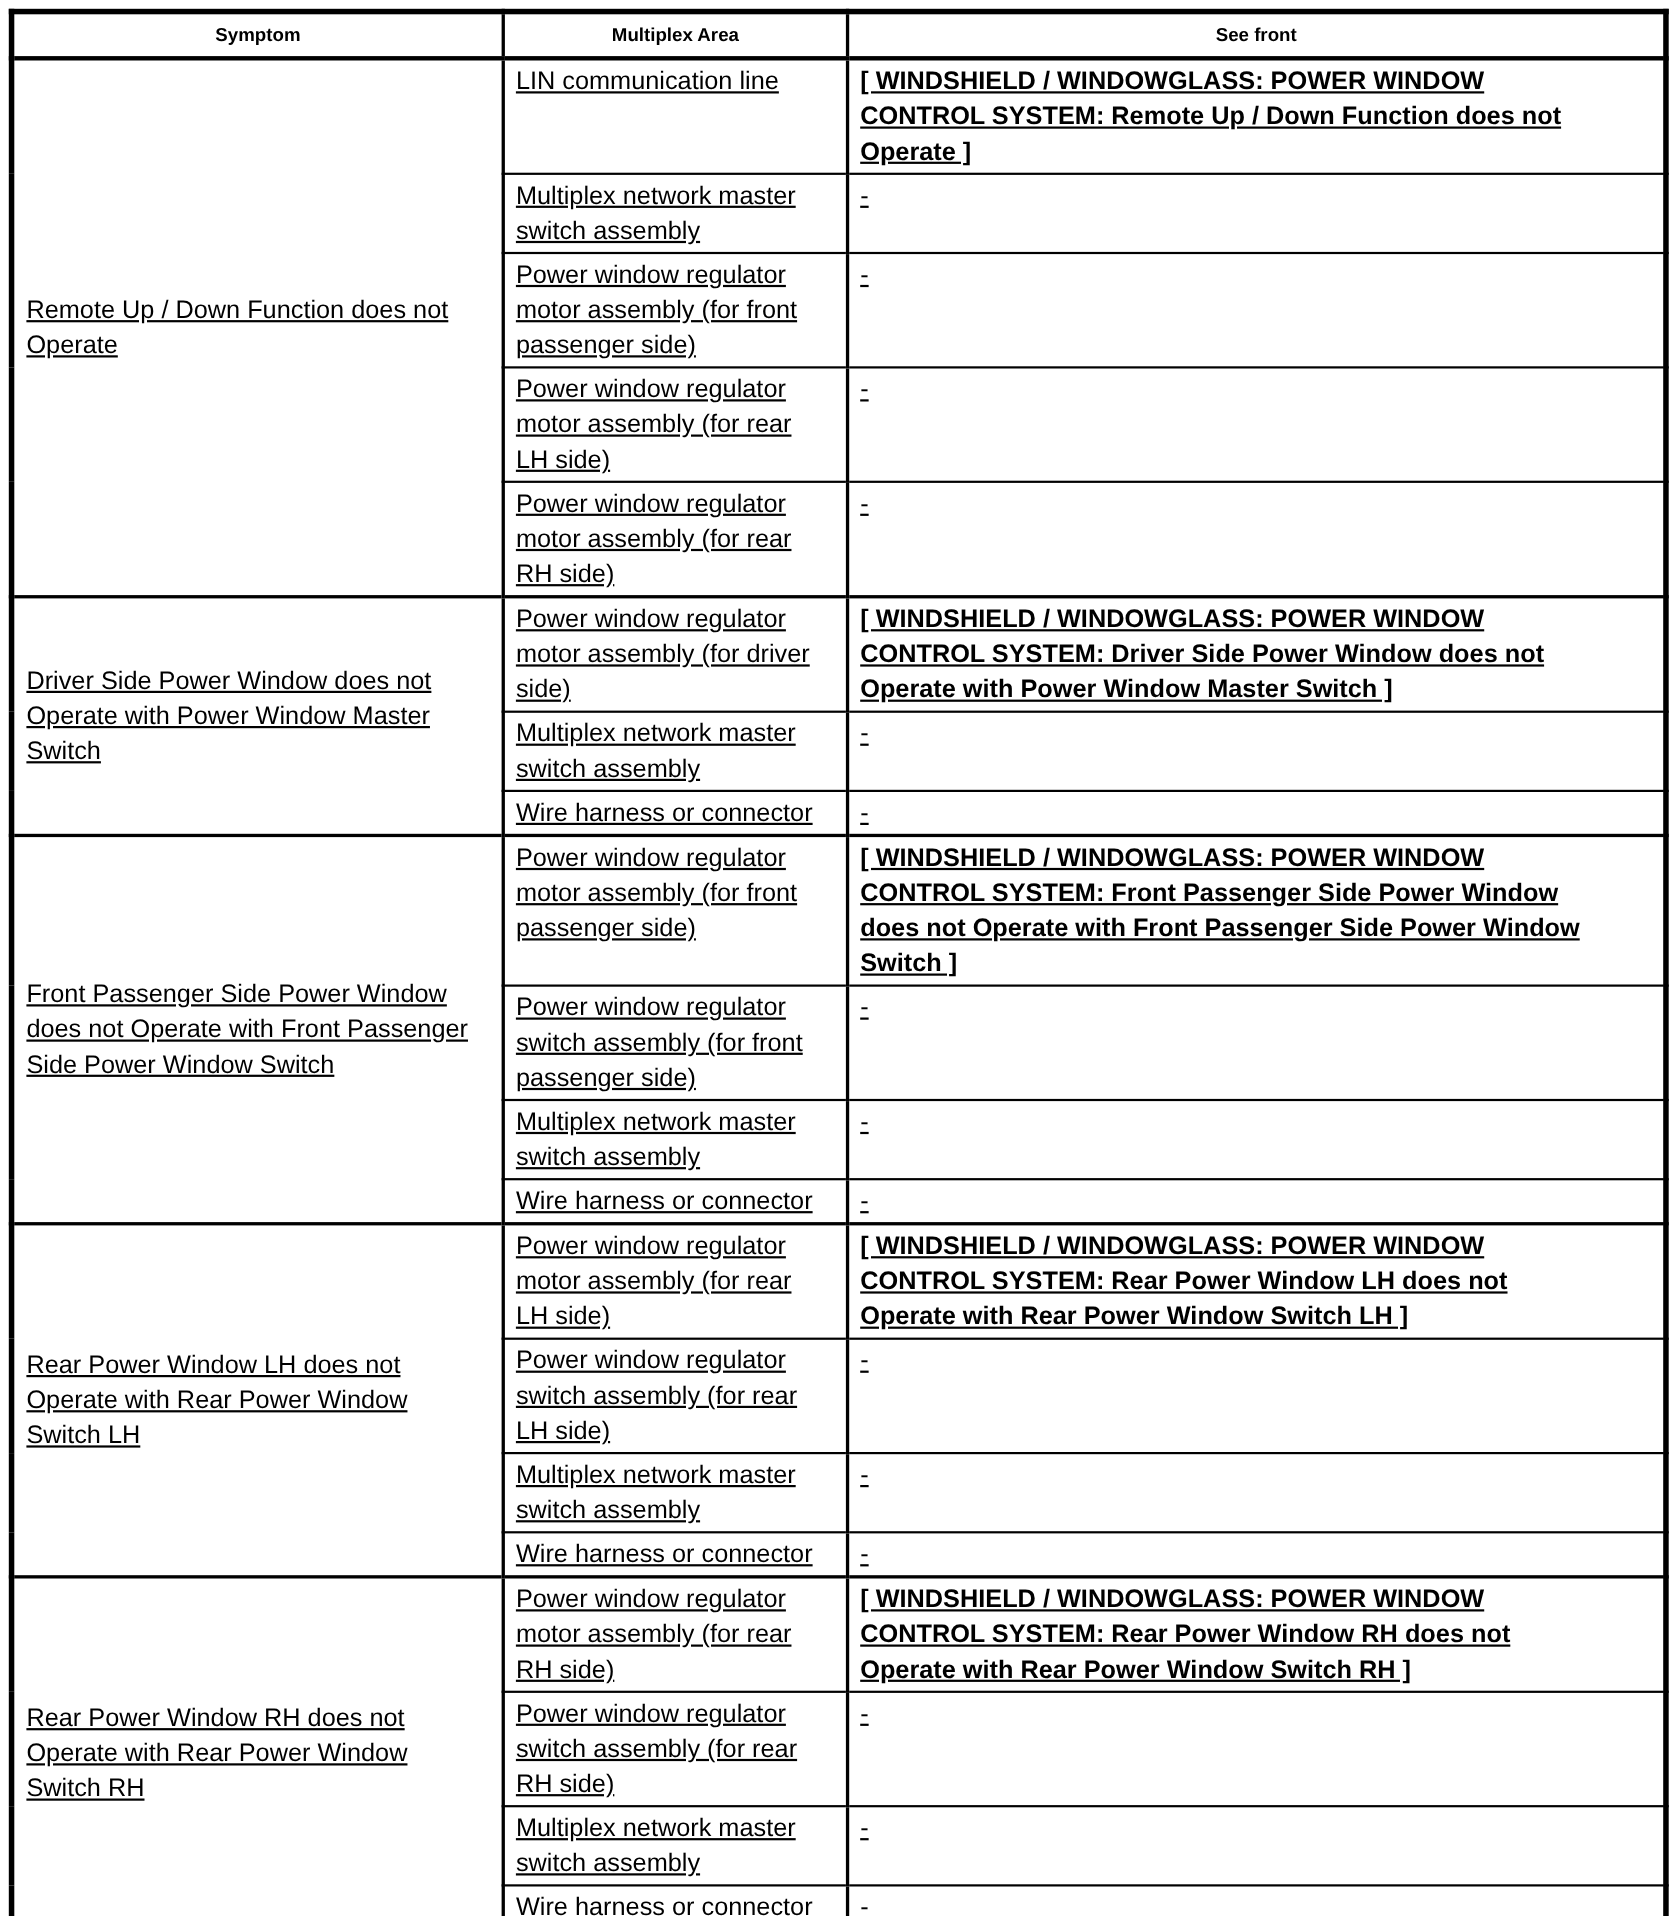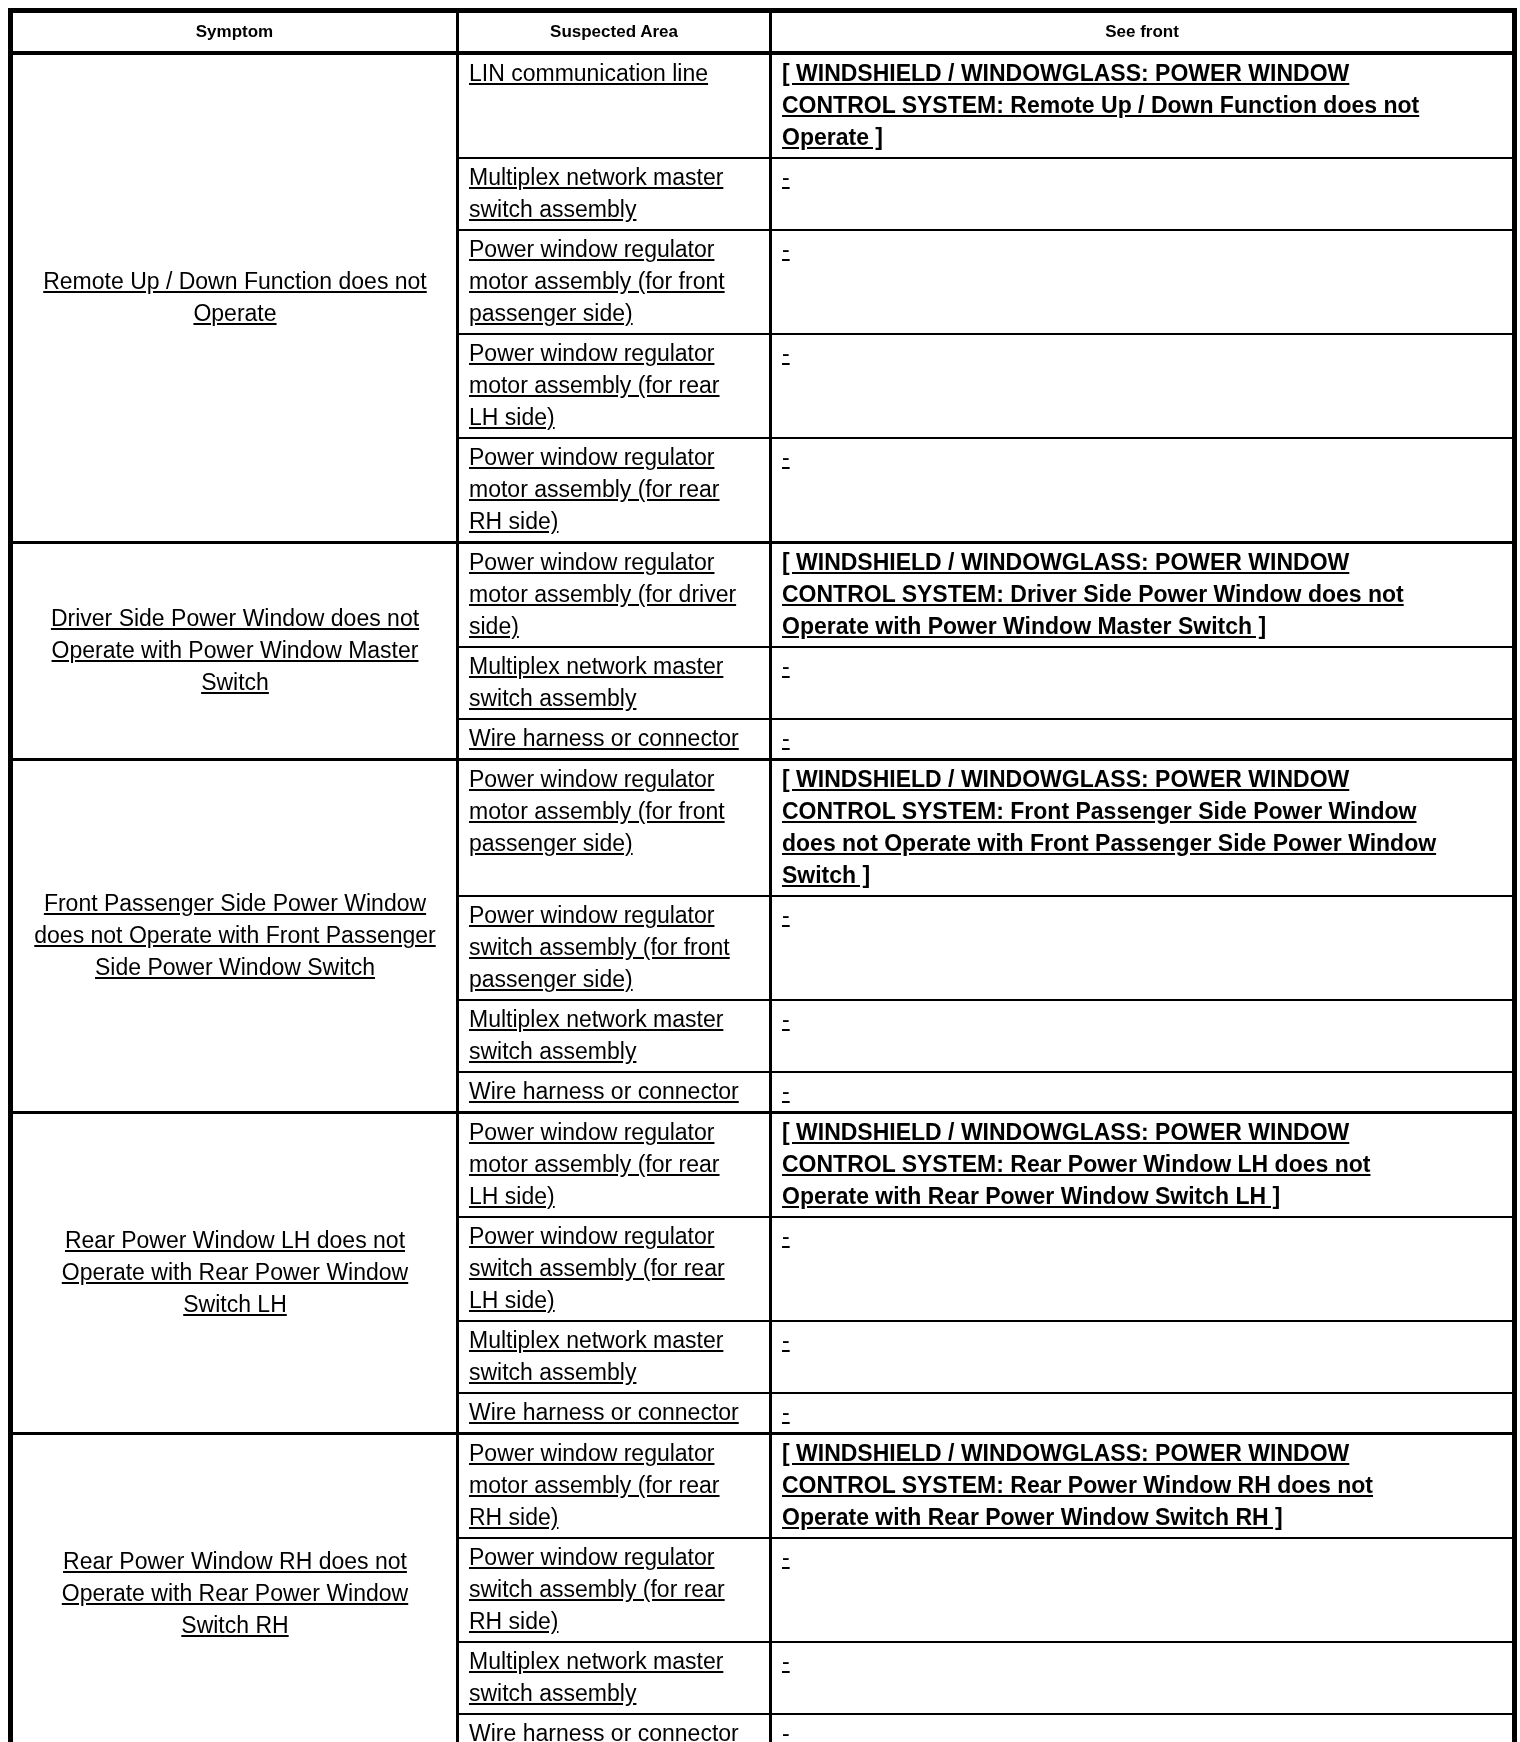--- a/index.html
+++ b/index.html
@@ -34,21 +34,20 @@
     vertical-align: top;
     padding: 2px 10px 4px 10px;
     white-space: pre-wrap;
     overflow: hidden;
     text-decoration: underline;
   }
   td.symptom {
     vertical-align: middle;
     border-right: 3px solid #000;
     padding-left: 11px;
-    text-align: center;
   }
   td.area {
     border-left: 3px solid #000;
     border-right: 3px solid #000;
   }
   tr.group-start > td {
     border-top: 3px solid #000;
   }
   td.ref {
     font-weight: bold;
@@ -60,21 +59,21 @@
 
 <table class="symptom-table">
   <colgroup>
     <col style="width:447px">
     <col style="width:313px">
     <col style="width:744px">
   </colgroup>
   <thead>
     <tr>
       <th>Symptom</th>
-      <th>Suspected Area</th>
+      <th>Multiplex Area</th>
       <th>See front</th>
     </tr>
   </thead>
   <tbody>
 
     <tr>
       <td class="symptom" rowspan="5">Remote Up / Down Function does not
 Operate</td>
       <td class="area">LIN communication line</td>
       <td class="page ref">[ WINDSHIELD / WINDOWGLASS: POWER WINDOW

